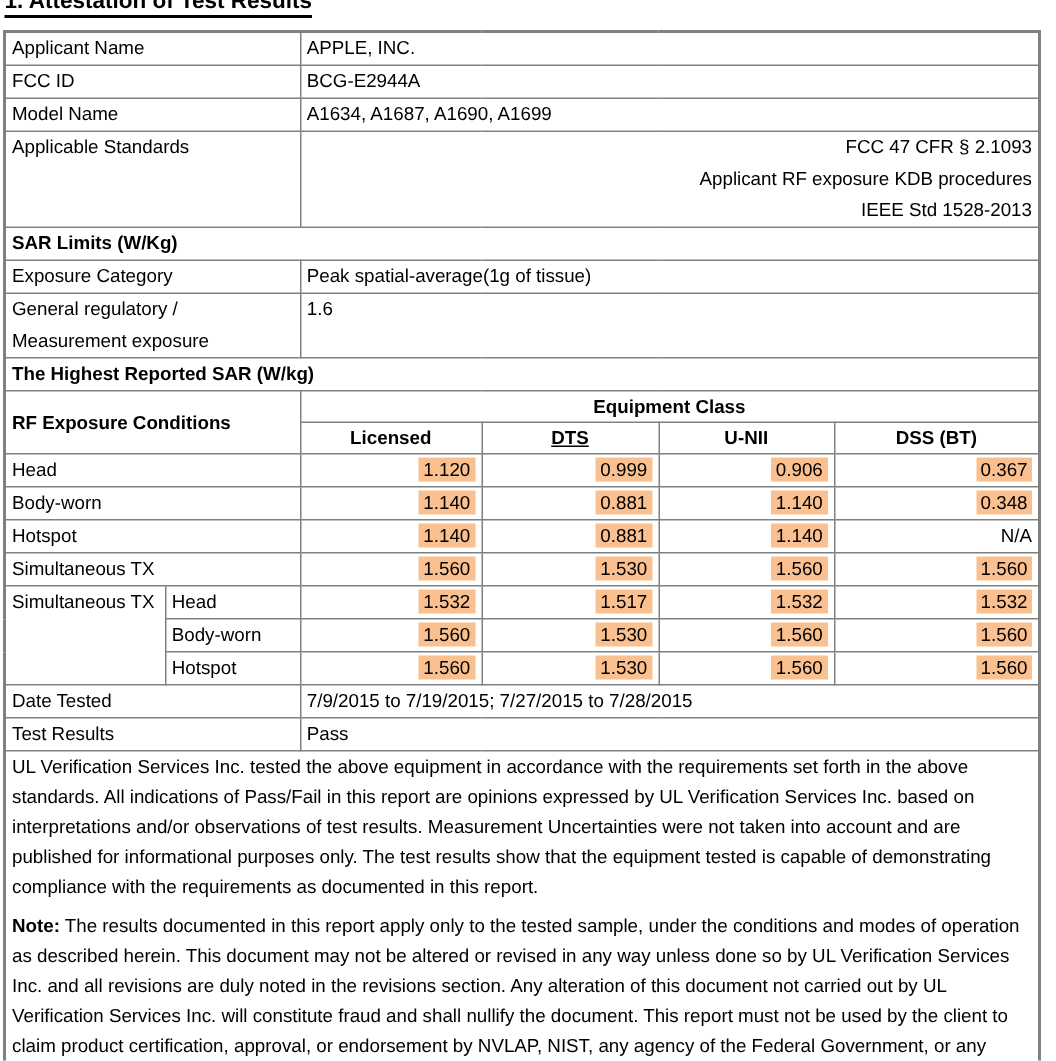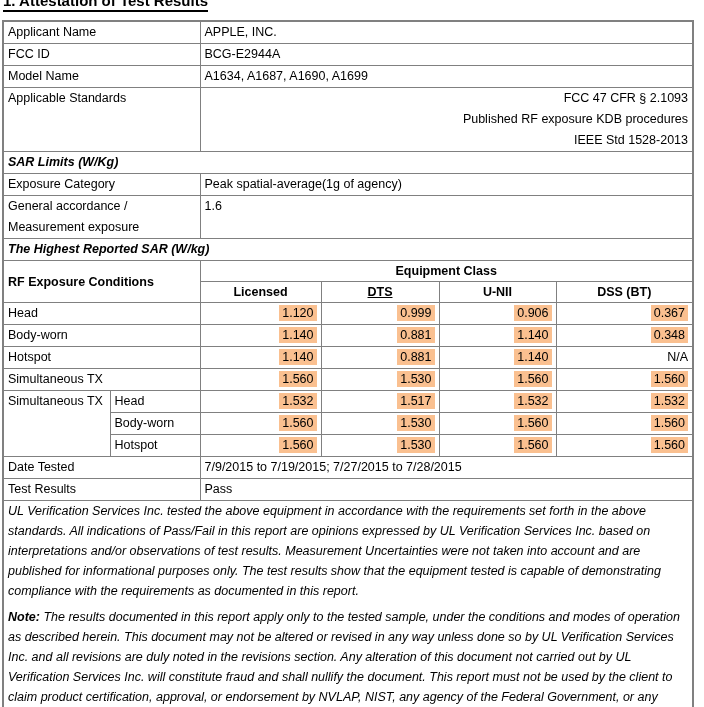--- a/index.html
+++ b/index.html
@@ -30,40 +30,40 @@
     border: 1px solid #808080;
     padding: 0 4px;
     height: 21px;
     line-height: 20px;
     vertical-align: top;
     overflow: hidden;
   }
   table.main { border: 2px solid #808080; }
   td.lbl { padding-left: 5px; }
   td.val { padding-left: 7px; }
-  td.section { font-weight: bold; padding-left: 5px; font-style: italic; }
+  td.section { font-weight: bold; padding-left: 5px; }
   td.bold { font-weight: bold; }
   td.ctr { text-align: center; }
   td.num { text-align: right; }
   td.top { vertical-align: top; }
   .multiline div { line-height: 21px; text-align: right; }
   .lbl2 div { line-height: 21px; }
   .hl {
     background: var(--hl, #FAC090);
     padding: 0 3px;
     display: inline-block;
     line-height: 16px;
     margin-top: 2px;
   }
   td.paras {
     padding: 2px 5px 4px 5px;
     line-height: 15.4px;
     height: auto;
   }
-  td.paras p { margin: 0 0 6px 0; font-style: italic; }
+  td.paras p { margin: 0 0 6px 0; }
   td.paras p:last-child { margin-bottom: 0; }
 </style>
 </head>
 <body>
 
 <div class="page">
 
   <h1 class="doc-title"><span class="u">1. Attestation of Test Results</span></h1>
 
   <table class="main">
@@ -86,35 +86,35 @@
       <td colspan="4" class="val">BCG-E2944A</td>
     </tr>
     <tr>
       <td colspan="2" class="lbl">Model Name</td>
       <td colspan="4" class="val">A1634, A1687, A1690, A1699</td>
     </tr>
     <tr>
       <td colspan="2" class="lbl top">Applicable Standards</td>
       <td colspan="4" class="val top multiline">
         <div>FCC 47 CFR § 2.1093</div>
-        <div>Published RF exposure KDB procedures</div>
+        <div>Applicant RF exposure KDB procedures</div>
         <div>IEEE Std 1528-2013</div>
       </td>
     </tr>
 
     <tr>
       <td colspan="6" class="section">SAR Limits (W/Kg)</td>
     </tr>
     <tr>
       <td colspan="2" class="lbl">Exposure Category</td>
-      <td colspan="4" class="val">Peak spatial-average(1g of agency)</td>
+      <td colspan="4" class="val">Peak spatial-average(1g of tissue)</td>
     </tr>
     <tr>
       <td colspan="2" class="lbl top lbl2">
-        <div>General accordance /</div>
+        <div>General regulatory /</div>
         <div>Measurement exposure</div>
       </td>
       <td colspan="4" class="val top">1.6</td>
     </tr>
 
     <tr>
       <td colspan="6" class="section">The Highest Reported SAR (W/kg)</td>
     </tr>
 
     <tr>

